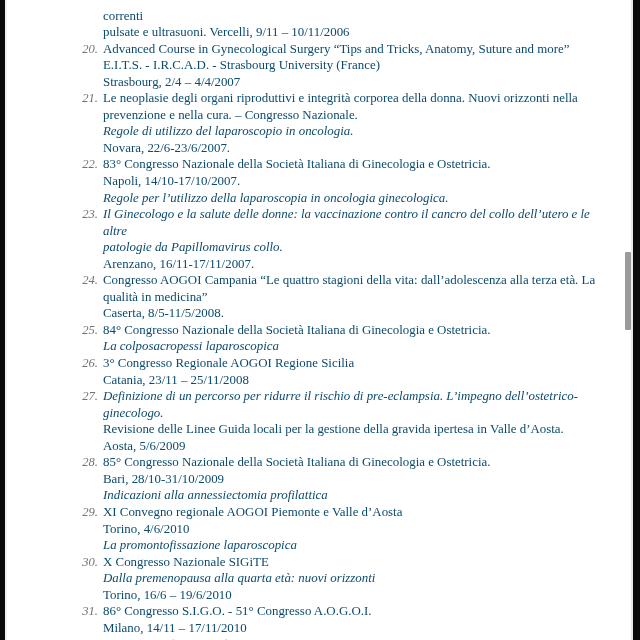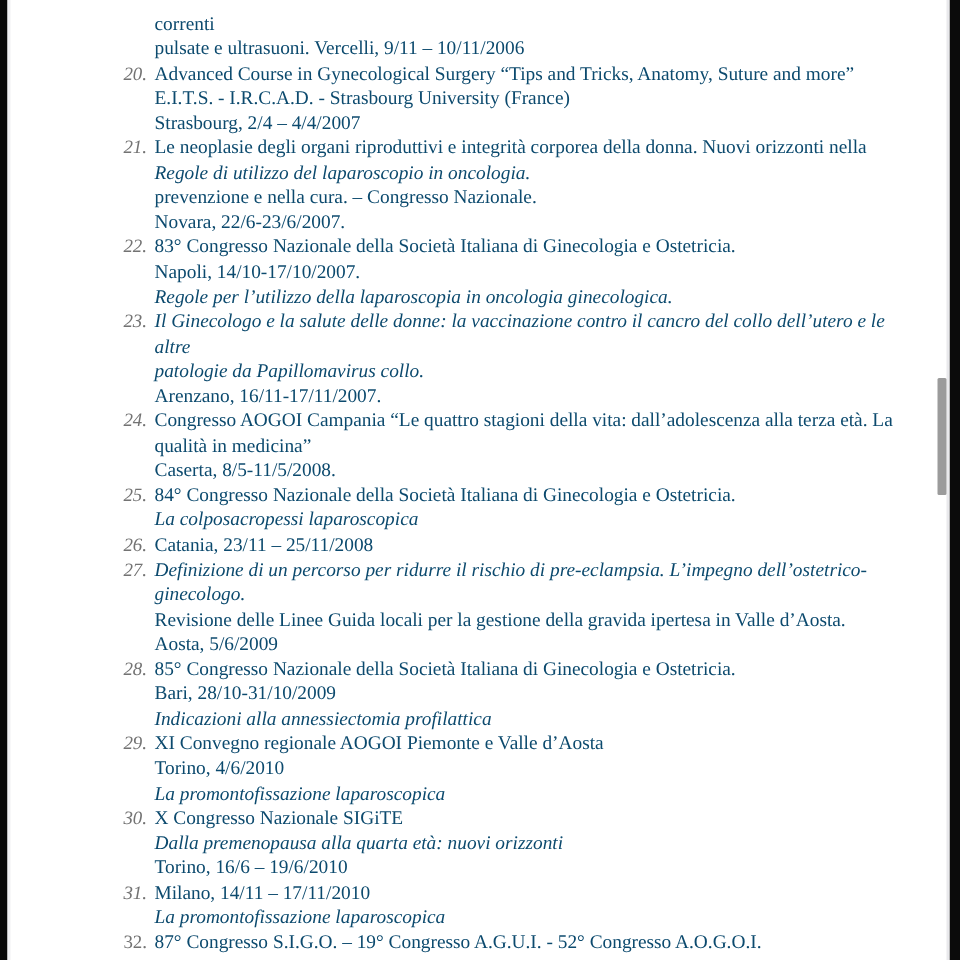--- a/index.html
+++ b/index.html
@@ -151,22 +151,22 @@
         </li>
         <li class="entry">
           <span class="num italic">20.</span>
           <div class="line rm">Advanced Course in Gynecological Surgery “Tips and Tricks, Anatomy, Suture and more”</div>
           <div class="line rm">E.I.T.S. - I.R.C.A.D. - Strasbourg University (France)</div>
           <div class="line rm">Strasbourg, 2/4 – 4/4/2007</div>
         </li>
         <li class="entry">
           <span class="num italic">21.</span>
           <div class="line rm">Le neoplasie degli organi riproduttivi e integrità corporea della donna. Nuovi orizzonti nella</div>
+          <div class="line rm">prevenzione e nella cura. – Congresso Nazionale.</div>
           <div class="line it">Regole di utilizzo del laparoscopio in oncologia.</div>
-          <div class="line rm">prevenzione e nella cura. – Congresso Nazionale.</div>
           <div class="line rm">Novara, 22/6-23/6/2007.</div>
         </li>
         <li class="entry">
           <span class="num italic">22.</span>
           <div class="line rm">83° Congresso Nazionale della Società Italiana di Ginecologia e Ostetricia.</div>
           <div class="line rm">Napoli, 14/10-17/10/2007.</div>
           <div class="line it">Regole per l’utilizzo della laparoscopia in oncologia ginecologica.</div>
         </li>
         <li class="entry">
           <span class="num italic">23.</span>
@@ -180,20 +180,21 @@
           <div class="line rm">qualità in medicina”</div>
           <div class="line rm">Caserta, 8/5-11/5/2008.</div>
         </li>
         <li class="entry">
           <span class="num italic">25.</span>
           <div class="line rm">84° Congresso Nazionale della Società Italiana di Ginecologia e Ostetricia.</div>
           <div class="line it">La colposacropessi laparoscopica</div>
         </li>
         <li class="entry">
           <span class="num italic">26.</span>
+          <div class="line rm">3° Congresso Regionale AOGOI Regione Sicilia</div>
           <div class="line rm">Catania, 23/11 – 25/11/2008</div>
         </li>
         <li class="entry">
           <span class="num italic">27.</span>
           <div class="line it">Definizione di un percorso per ridurre il rischio di pre-eclampsia. L’impegno dell’ostetrico-</div>
           <div class="line it">ginecologo.</div>
           <div class="line rm">Revisione delle Linee Guida locali per la gestione della gravida ipertesa in Valle d’Aosta.</div>
           <div class="line rm">Aosta, 5/6/2009</div>
         </li>
         <li class="entry">
@@ -209,20 +210,21 @@
           <div class="line it">La promontofissazione laparoscopica</div>
         </li>
         <li class="entry">
           <span class="num italic">30.</span>
           <div class="line rm">X Congresso Nazionale SIGiTE</div>
           <div class="line it">Dalla premenopausa alla quarta età: nuovi orizzonti</div>
           <div class="line rm">Torino, 16/6 – 19/6/2010</div>
         </li>
         <li class="entry">
           <span class="num italic">31.</span>
+          <div class="line rm">86° Congresso S.I.G.O. - 51° Congresso A.O.G.O.I.</div>
           <div class="line rm">Milano, 14/11 – 17/11/2010</div>
           <div class="line it">La promontofissazione laparoscopica</div>
         </li>
         <li class="entry">
           <span class="num upright">32.</span>
           <div class="line rm">87° Congresso S.I.G.O. – 19° Congresso A.G.U.I. - 52° Congresso A.O.G.O.I.</div>
         </li>
       </ol>
   </div>
 

